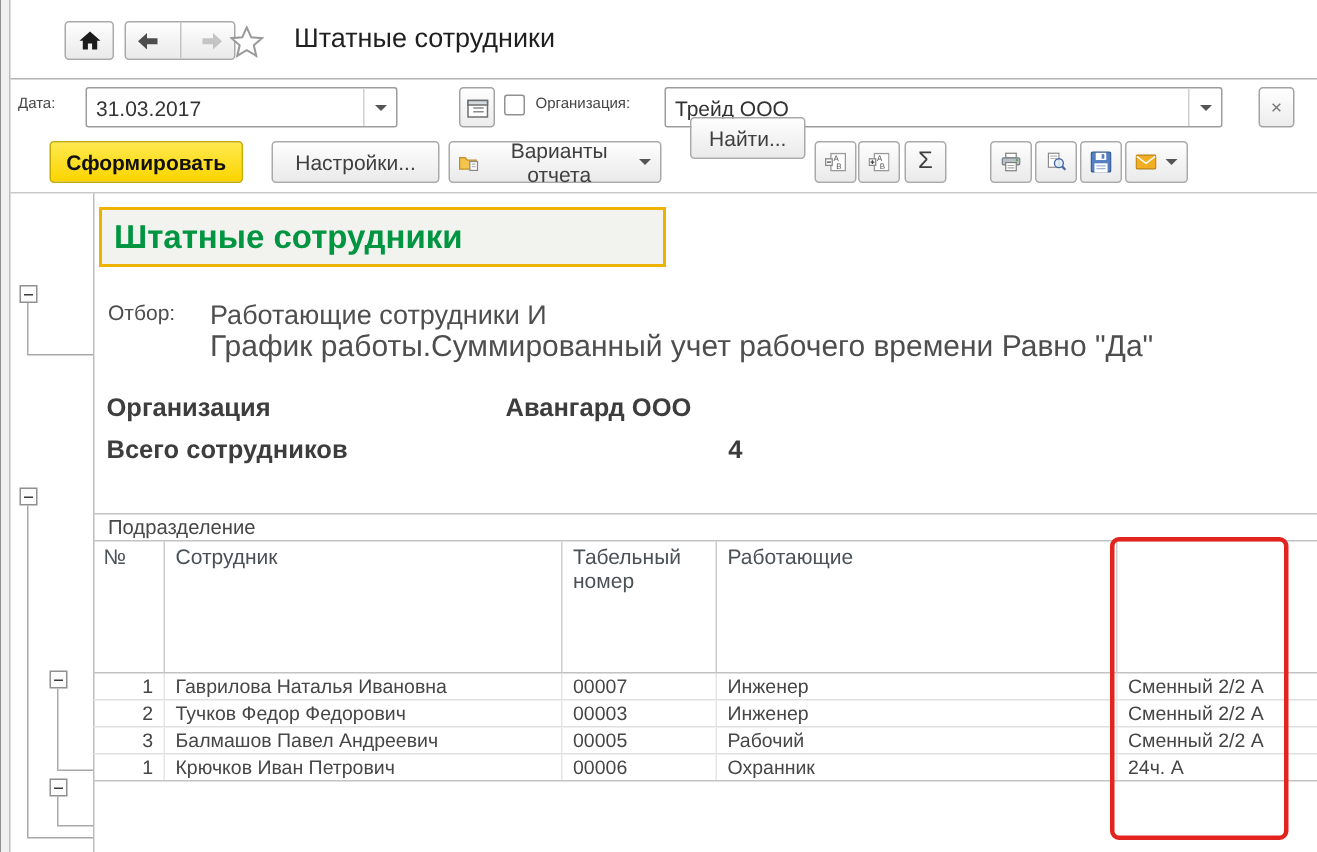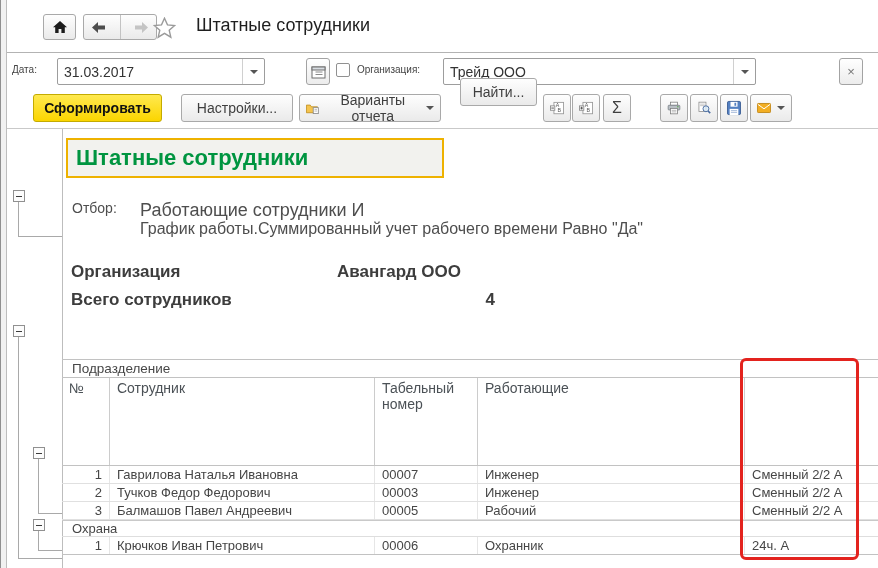--- a/index.html
+++ b/index.html
@@ -53,25 +53,25 @@
   .gbox::after{content:"";display:block;width:6px;height:1px;background:#3c3c3c;margin:5px auto 0;}
 
   .rep-title-cell{
     left:66px;top:138px;width:378px;height:40px;box-sizing:border-box;
     background:#f2f2ee;border:2px solid #eeb200;
     display:flex;align-items:center;padding-left:8px;
     font-size:22px;font-weight:bold;color:#009540;
   }
   .sel-label{left:72px;top:200px;font-size:14px;color:#4e4e4e;}
   .sel-line1{left:140px;top:200px;font-size:18px;color:#4e4e4e;}
-  .sel-line2{left:140px;top:220px;font-size:16px;color:#4e4e4e;}
+  .sel-line2{left:140px;top:220px;font-size:20px;color:#4e4e4e;}
   .rep-bold{font-size:17px;font-weight:bold;color:#3d3d3d;}
 
   
-  .report-table{left:62px;top:359px;width:816px;}
+  .report-table{left:62px;top:342px;width:816px;}
   .section-row{height:19px;border-top:1px solid #c2c2c2;border-bottom:1px solid #c2c2c2;
     font-size:13.5px;color:#474747;display:flex;align-items:center;padding-left:10px;box-sizing:border-box;}
   .header-row{height:88px;border-bottom:1px solid #c2c2c2;display:flex;box-sizing:border-box;}
   .header-row>div{border-right:1px solid #cccccc;padding:2px 7px;font-size:14px;color:#4b5156;box-sizing:border-box;}
   .header-row>div.c-filler{border-right:none;}
   .c-num{width:48px;}
   .c-employee{width:265px;}
   .c-tab{width:103px;}
   .c-position{width:267px;}
   .c-schedule{width:113px;}
@@ -137,21 +137,21 @@
     <rect x="1" y="2" width="13" height="11" fill="#ffffff" stroke="#6f6f6f"></rect>
     <rect x="1" y="2" width="13" height="3" fill="#d7dce1" stroke="#6f6f6f"></rect>
     <line x1="4.5" y1="7" x2="11.5" y2="7" stroke="#8a8a8a"></line>
     <line x1="4.5" y1="9.5" x2="11.5" y2="9.5" stroke="#8a8a8a"></line>
   </svg>
 </div>
 
 <div class="abs checkbox" style="left:336px;top:63px;"></div>
 <div class="abs lbl" style="left:357px;top:64px;">Организация:</div>
 
-<div class="abs field" style="left:443px;top:58px;width:313px;">
+<div class="abs field" style="left:443px;top:58px;width:372px;">
   <input type="text" value="Трейд ООО" style="">
   <div class="dd">
       <span class="caret"></span>
     </div>
 </div>
 <div class="abs sq-btn" style="left:839px;top:58px;">
     <span class="clear-x">×</span>
   </div>
 
 <button class="abs btn btn-yellow" style="left:18px;top:94px;width:129px;height:28px;">Сформировать</button>
@@ -294,21 +294,20 @@
         <div class="c-filler"></div>
       </div>
       <div class="trow data-row">
         <div class="c-num">3</div>
         <div class="c-employee">Балмашов Павел Андреевич</div>
         <div class="c-tab">00005</div>
         <div class="c-position">Рабочий</div>
         <div class="c-schedule">Сменный 2/2 А</div>
         <div class="c-filler"></div>
       </div>
-      <div class="trow group-row later">Охрана</div>
       <div class="trow data-row">
         <div class="c-num">1</div>
         <div class="c-employee">Крючков Иван Петрович</div>
         <div class="c-tab">00006</div>
         <div class="c-position">Охранник</div>
         <div class="c-schedule">24ч. А</div>
         <div class="c-filler"></div>
       </div>
     </div>
 </div>

